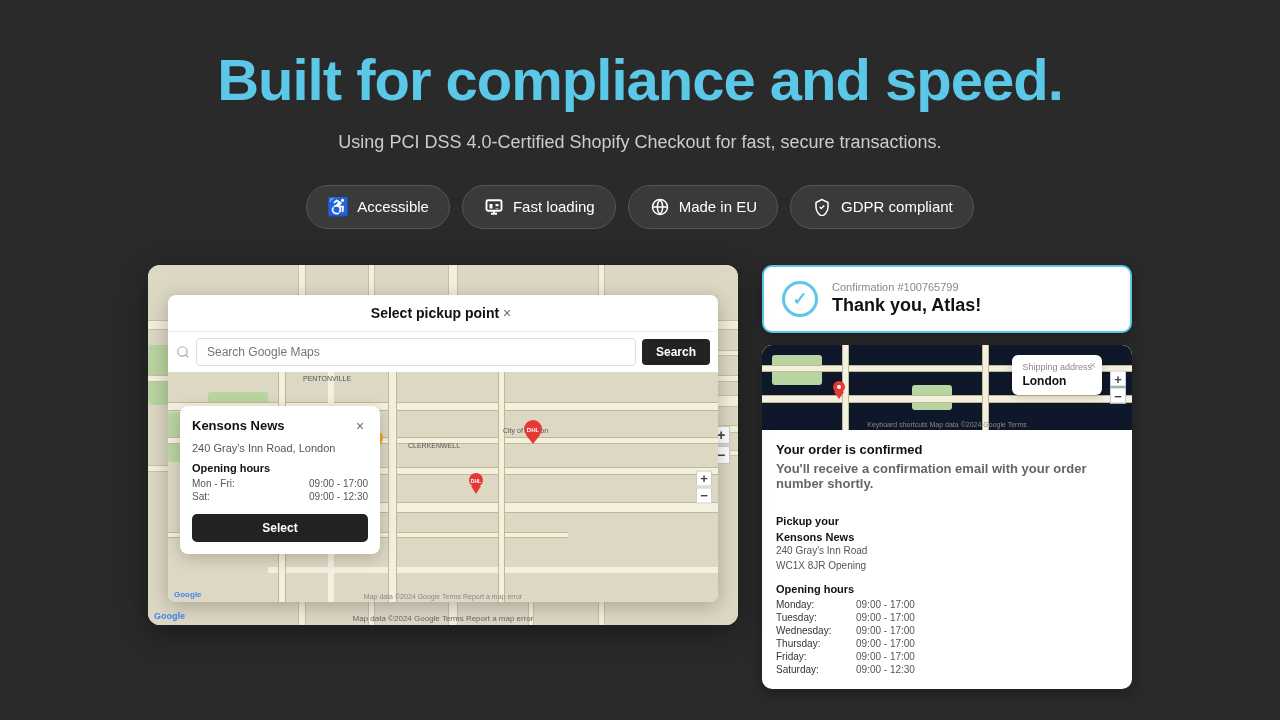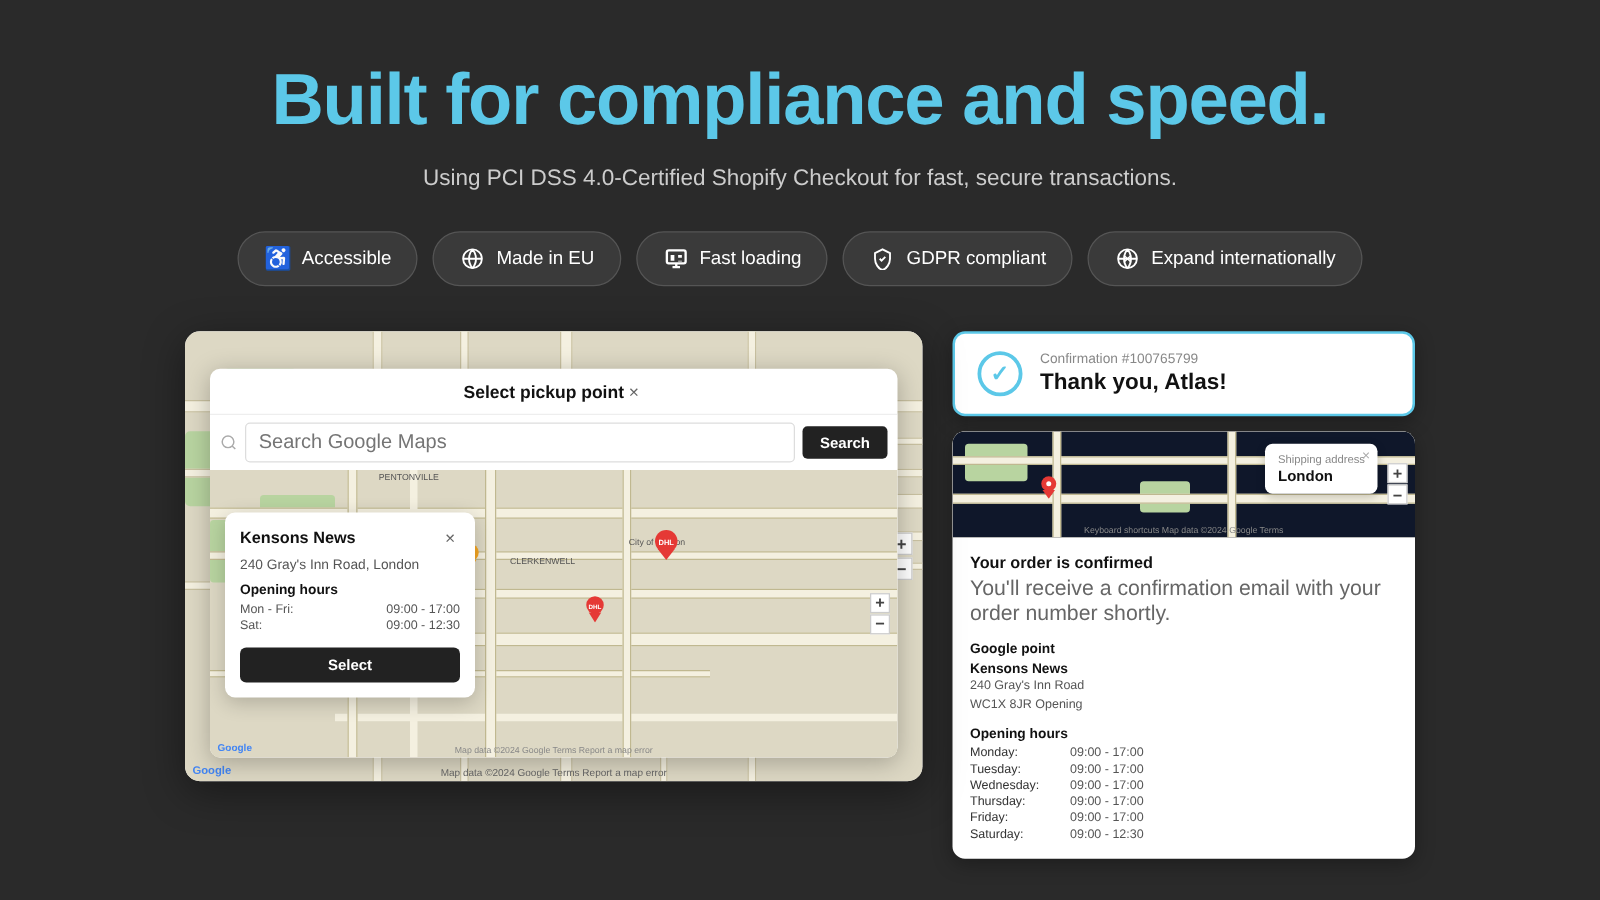--- a/index.html
+++ b/index.html
@@ -189,21 +189,21 @@
       padding: 6px 8px;
       gap: 6px;
       background: white;
     }
 
     .modal-search-input {
       flex: 1;
       border: 1px solid #ddd;
       border-radius: 4px;
       padding: 6px 10px;
-      font-size: 16px;
+      font-size: 12px;
       color: #ec4899;
       outline: none;
     }
 
     .modal-search-btn {
       background: #222;
       color: white;
       border: none;
       border-radius: 4px;
       padding: 6px 14px;
@@ -335,23 +335,24 @@
     }
 
     .order-confirmed-title {
       font-size: 13px;
       font-weight: 700;
       color: #111;
       margin-bottom: 4px;
     }
 
     .order-confirmed-sub {
-      font-size: 17px;
+      font-size: 13px;
       color: #666;
-      margin-bottom: 12px;
+      margin-bottom: 24px;
+      font-weight: bold;
     }
 
     .pickup-point-section {}
     .pickup-point-label {
       font-size: 11px;
       font-weight: 700;
       color: #111;
       margin-bottom: 4px;
     }
 
@@ -454,58 +455,48 @@
 <body>
 
 <div class="hero-section">
   <h1 class="main-title">Built for compliance and speed.</h1>
   <p class="subtitle">Using PCI DSS 4.0-Certified Shopify Checkout for fast, secure transactions.</p>
 
   <div class="badges-row">
     <div class="badge">
       <span class="badge-icon">♿</span>
       <span>Accessible</span>
-    </div>
-    <div class="badge">
-      <span class="badge-icon">
-        <svg width="18" height="18" viewBox="0 0 24 24" fill="none" stroke="white" stroke-width="2">
-          <circle cx="12" cy="12" r="10"></circle>
-            <path d="M2 12h20M12 2a15.3 15.3 0 010 20M12 2a15.3 15.3 0 000 20"></path>
-        </svg>
-      </span>
-      <span>Made in EU</span>
     </div>
     <div class="badge">
       <span class="badge-icon">
         <svg width="18" height="18" viewBox="0 0 24 24" fill="none" stroke="white" stroke-width="2.5">
           <rect x="2" y="3" width="20" height="14" rx="2"></rect>
             <path d="M8 21h8M12 17v4"></path>
           <path d="M6 8h4v6H6zM14 8h4v3h-4zM14 14h4v1h-4z" fill="white" stroke="none"></path>
         </svg>
       </span>
       <span>Fast loading</span>
     </div>
     <div class="badge">
       <span class="badge-icon">
         <svg width="18" height="18" viewBox="0 0 24 24" fill="none" stroke="white" stroke-width="2">
+          <circle cx="12" cy="12" r="10"></circle>
+            <path d="M2 12h20M12 2a15.3 15.3 0 010 20M12 2a15.3 15.3 0 000 20"></path>
+        </svg>
+      </span>
+      <span>Made in EU</span>
+    </div>
+    <div class="badge">
+      <span class="badge-icon">
+        <svg width="18" height="18" viewBox="0 0 24 24" fill="none" stroke="white" stroke-width="2">
           <path d="M12 2l-8 4v6c0 5.5 3.8 10.7 8 12 4.2-1.3 8-6.5 8-12V6l-8-4z"></path>
           <polyline points="9 12 11 14 15 10"></polyline>
         </svg>
       </span>
       <span>GDPR compliant</span>
-    </div>
-    <div class="badge">
-      <span class="badge-icon">
-        <svg width="18" height="18" viewBox="0 0 24 24" fill="none" stroke="white" stroke-width="2">
-          <circle cx="12" cy="12" r="10"></circle>
-            <path d="M2 12h20M12 2a15.3 15.3 0 010 20M12 2a15.3 15.3 0 000 20"></path>
-          <path d="M9 9l6 6M15 9l-6 6" stroke-width="1.5"></path>
-        </svg>
-      </span>
-      <span>Expand internationally</span>
     </div>
   </div>
 </div>
 
 <div class="screenshots-row">
 
   <div class="map-container">
 
     <div class="map-sim">
 
@@ -701,21 +692,21 @@
 
           <div style="position:absolute;bottom:2px;left:50%;transform:translateX(-50%);font-size:7px;color:#888;white-space:nowrap;">Keyboard shortcuts  Map data ©2024 Google  Terms</div>
         </div>
       </div>
 
       <div class="order-details">
         <div class="order-confirmed-title">Your order is confirmed</div>
         <div class="order-confirmed-sub">You'll receive a confirmation email with your order number shortly.</div>
 
         <div class="pickup-point-section">
-          <div class="pickup-point-label">Google point</div>
+          <div class="pickup-point-label">Pickup your</div>
           <div class="pickup-detail-name">Kensons News</div>
           <div class="pickup-detail-addr">240 Gray's Inn Road</div>
           <div class="pickup-detail-addr">WC1X 8JR Opening</div>
         </div>
 
         <div class="opening-hours-label">Opening hours</div>
         <div class="hours-table" id="hours-table">
             <div class="hours-row">
               <span class="hours-day">Monday:</span>
               <span class="hours-time">09:00 - 17:00</span>

